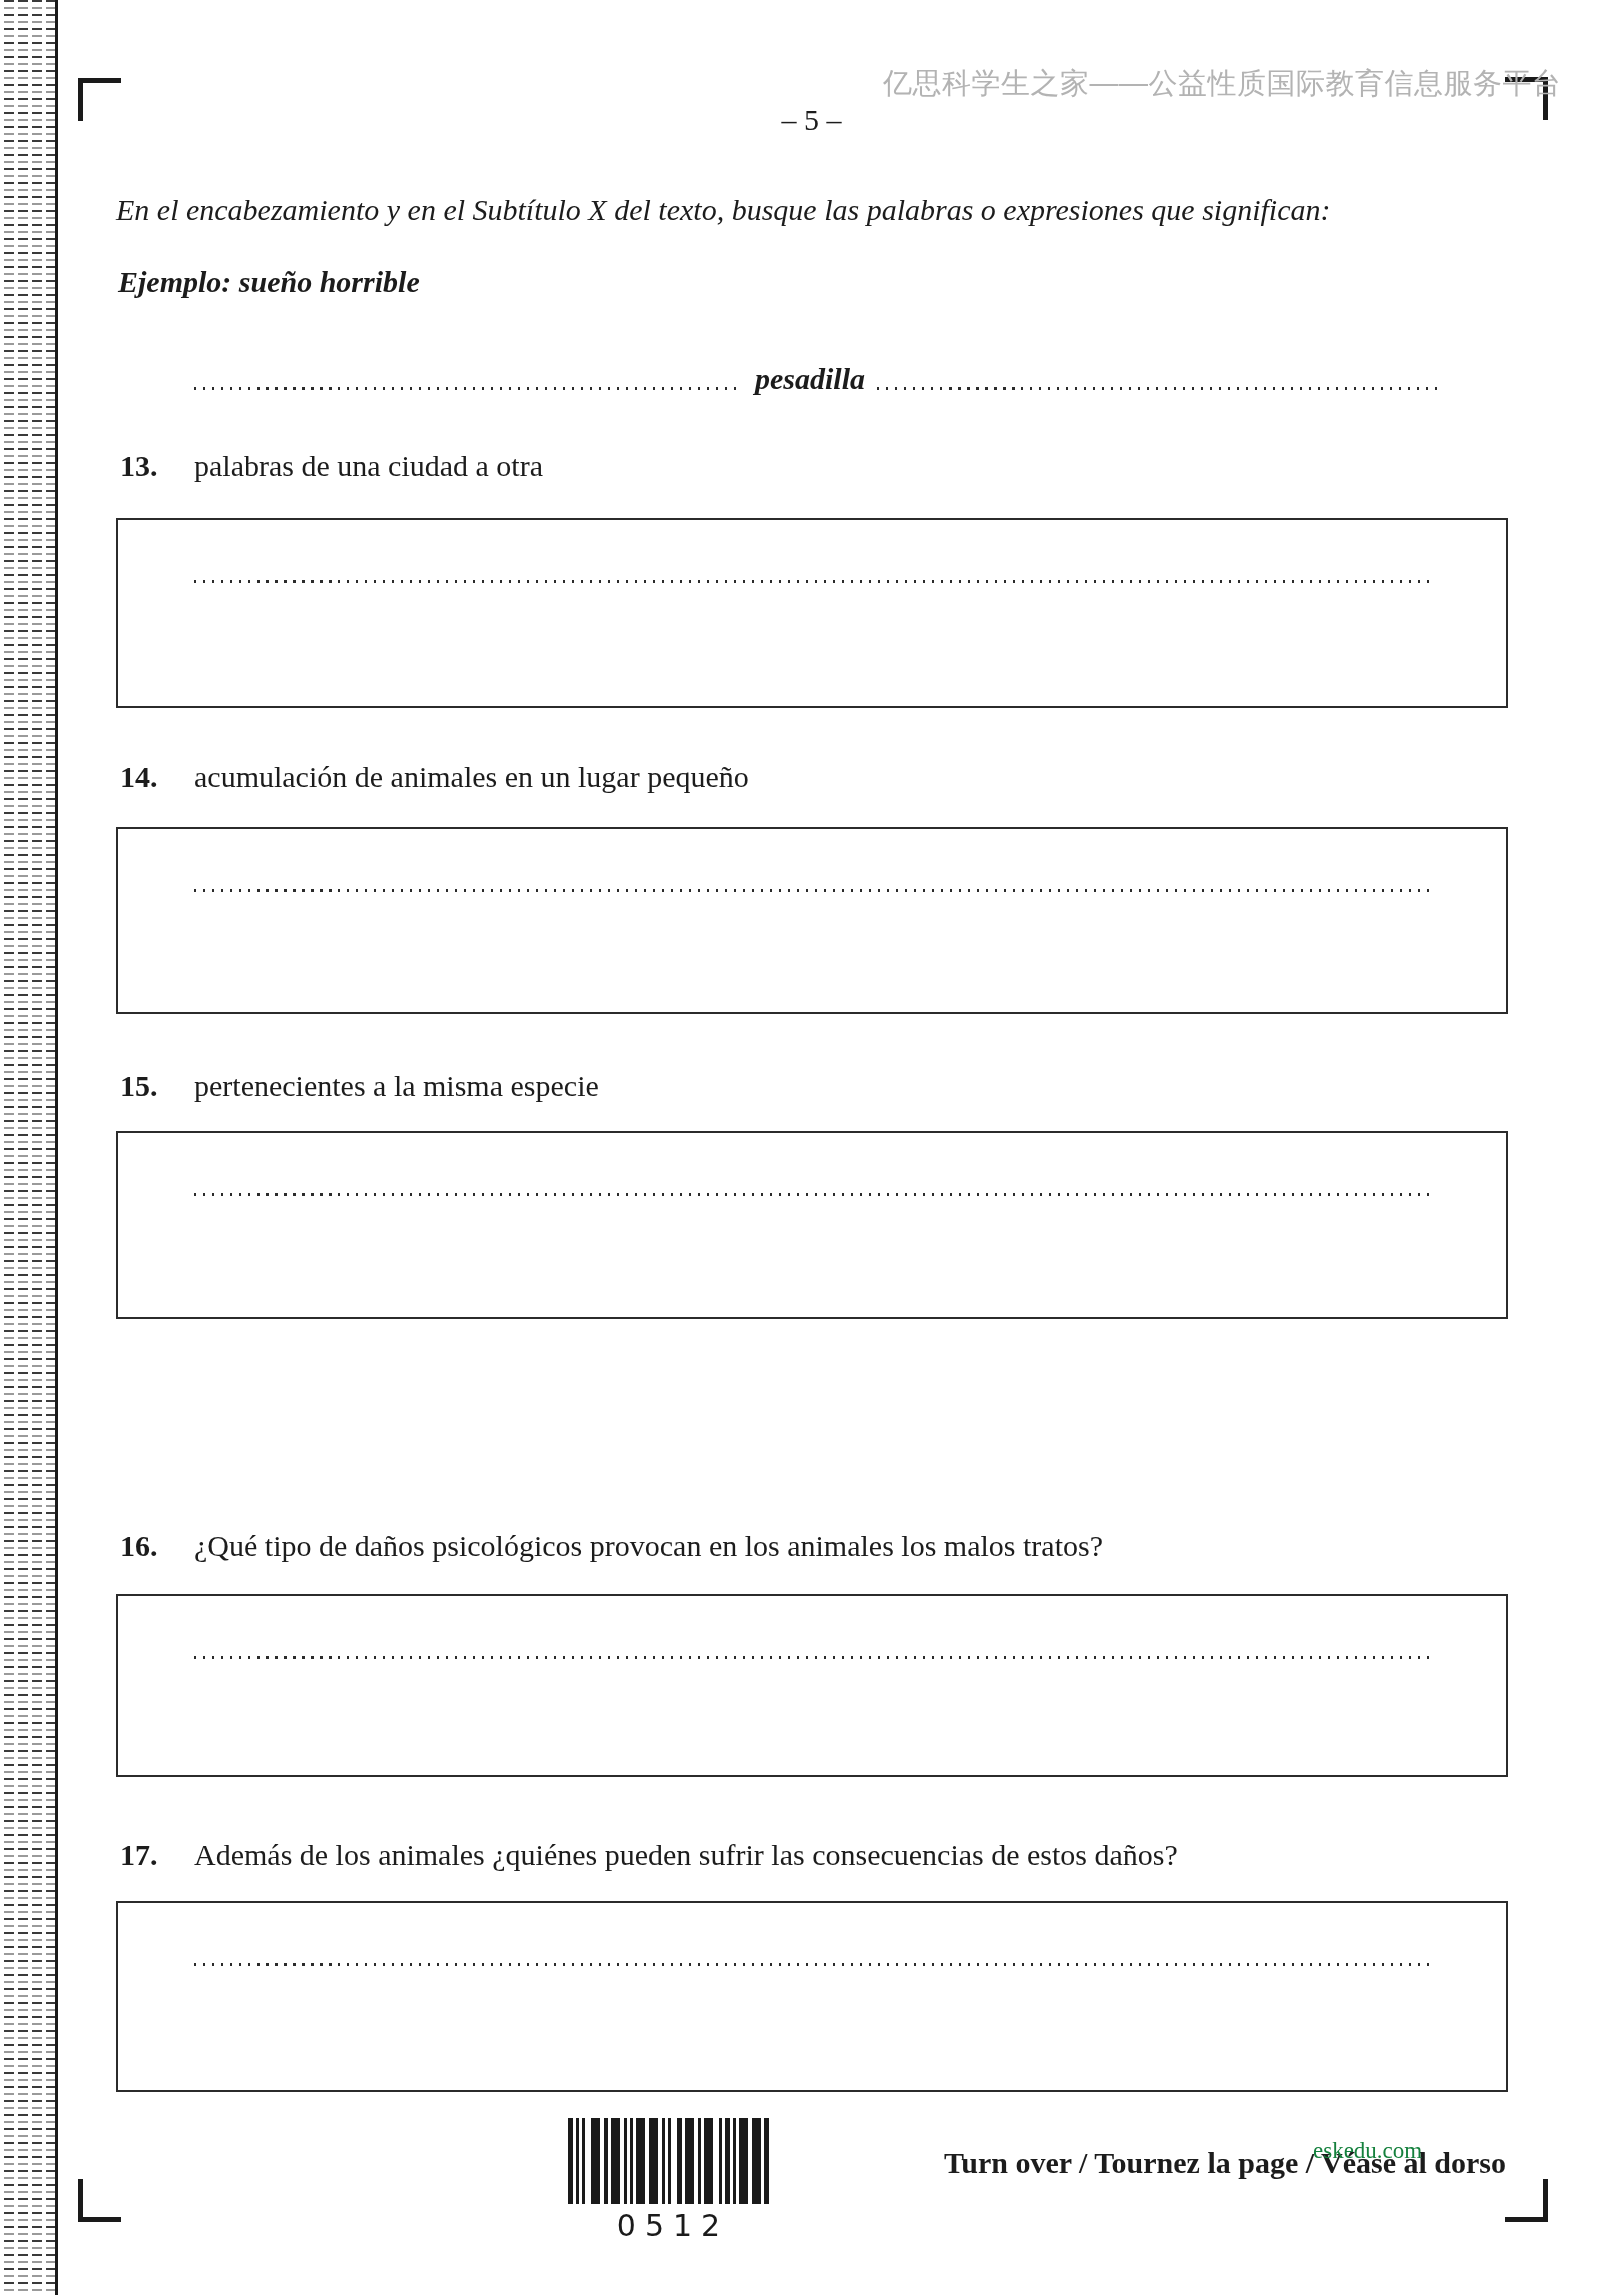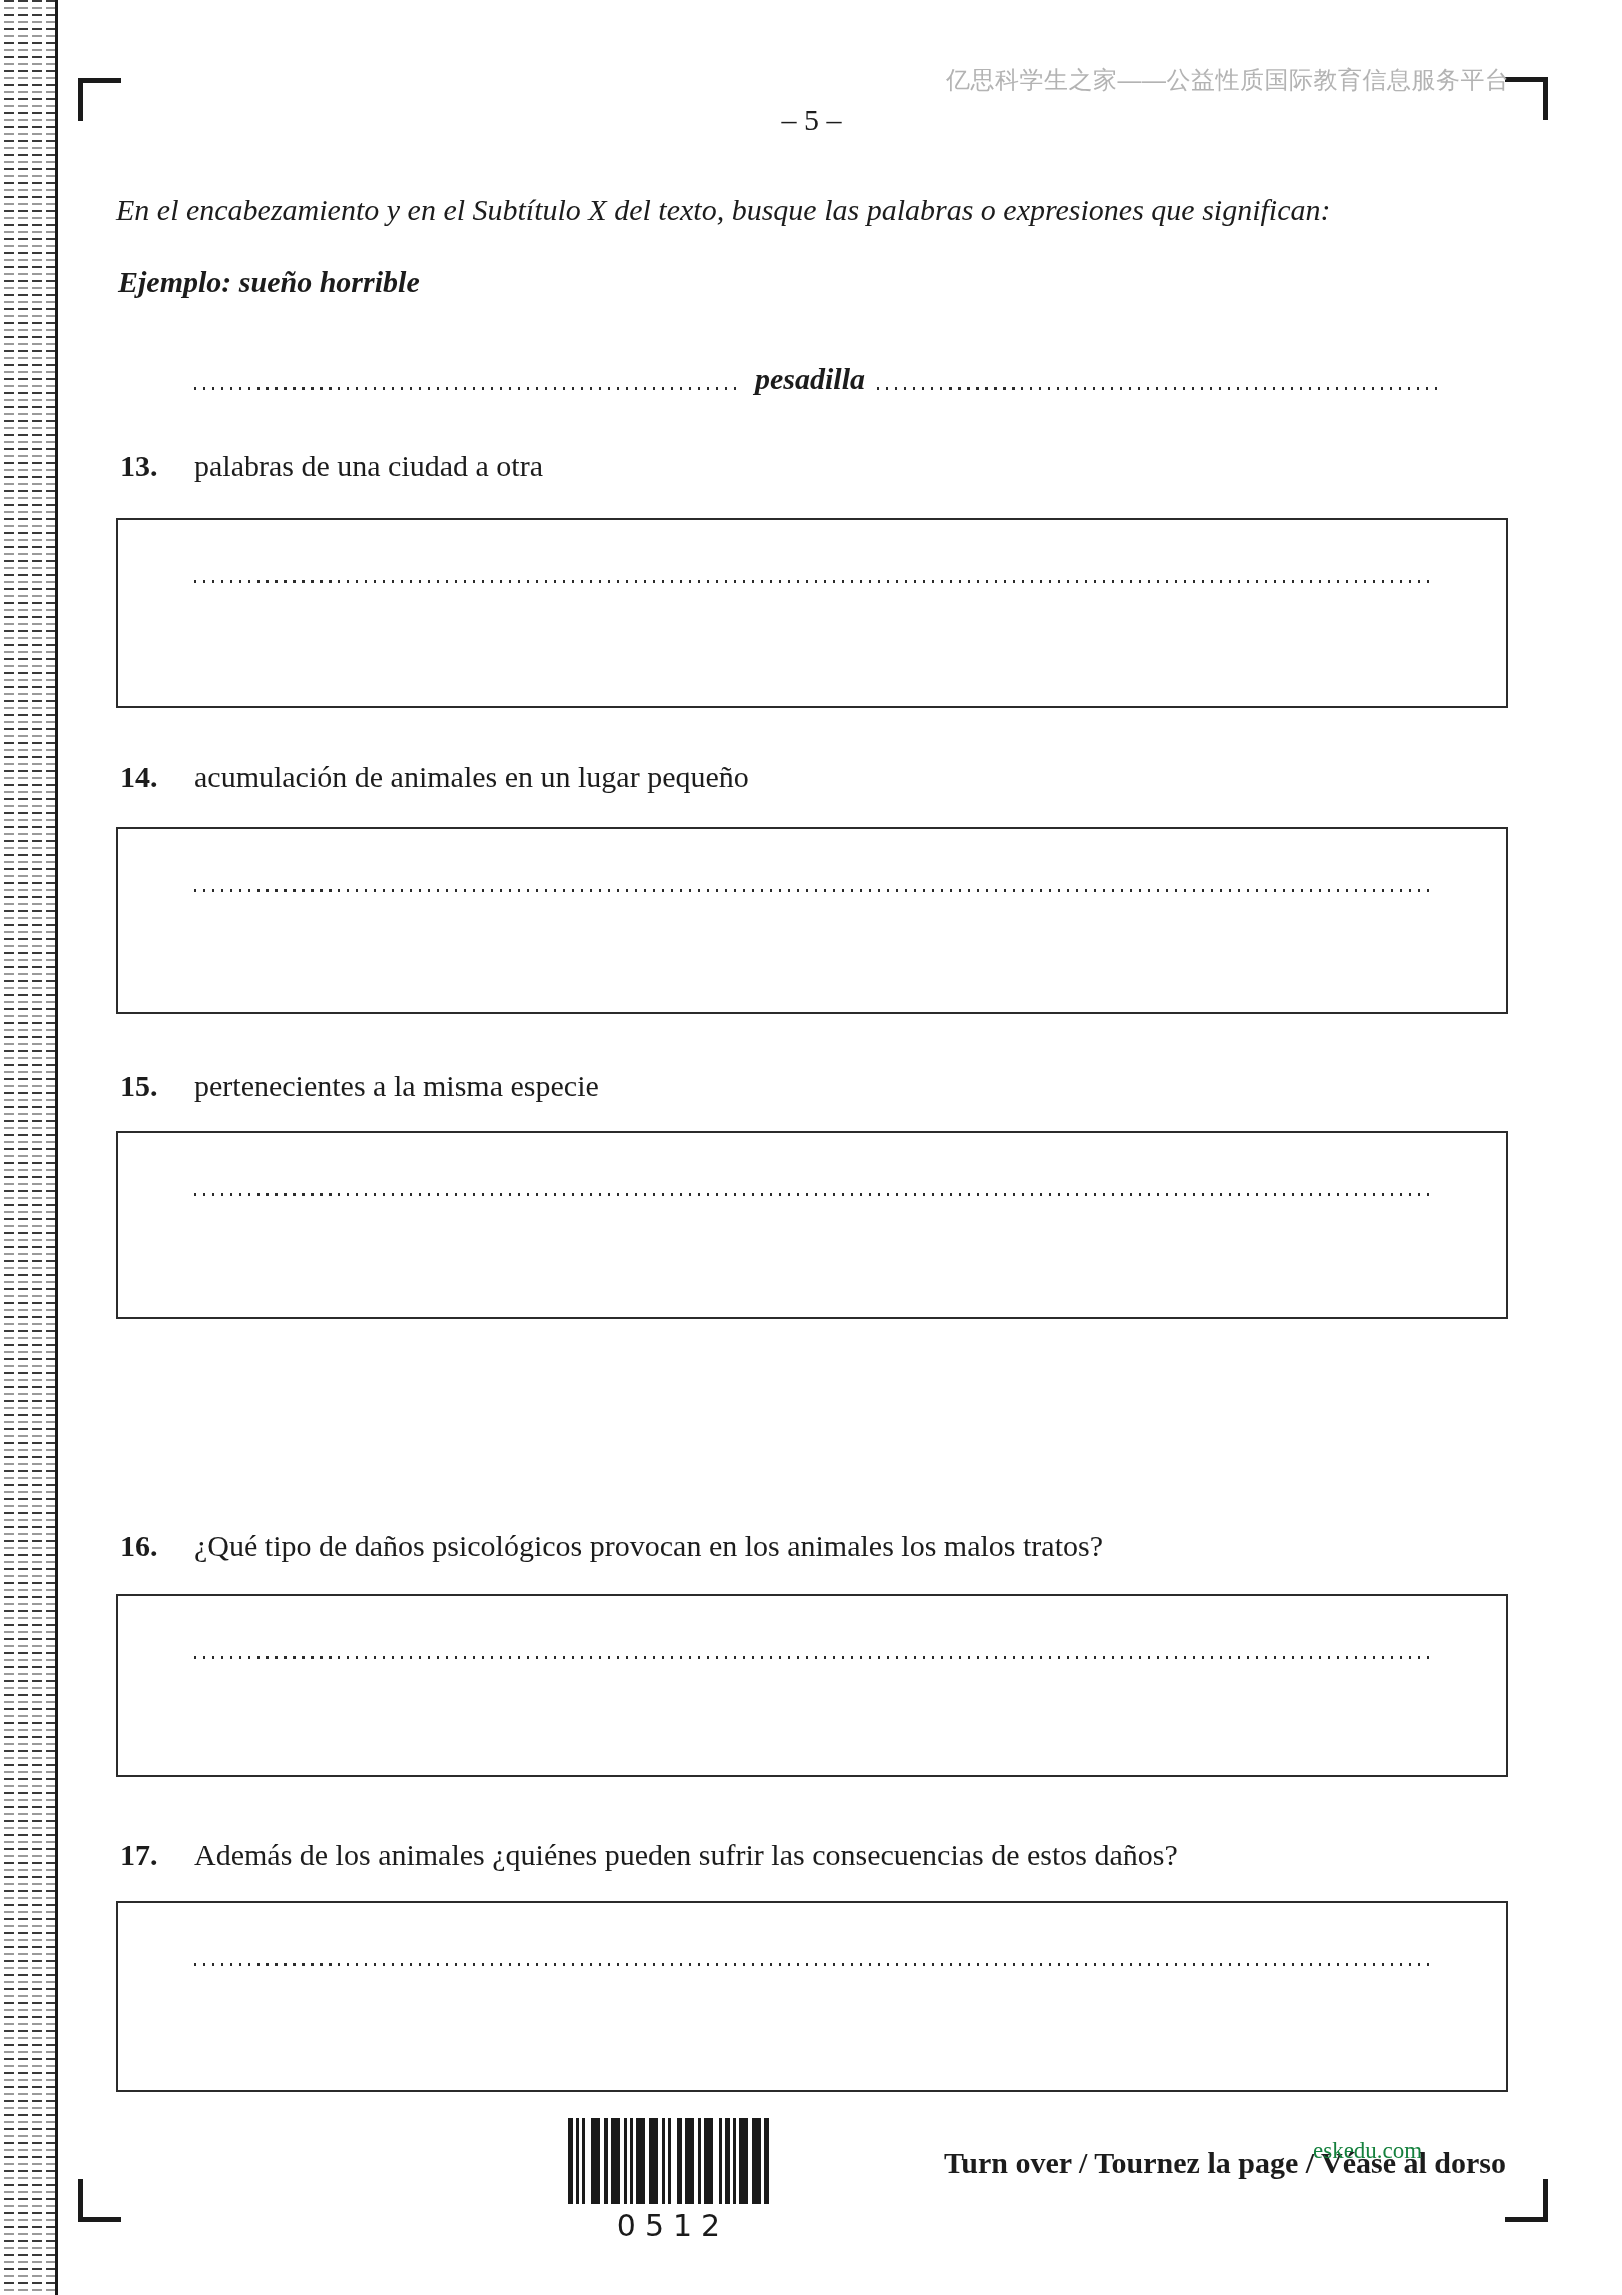--- a/index.html
+++ b/index.html
@@ -16,21 +16,21 @@
       repeating-linear-gradient(180deg,#3a3a3a 0 2px,rgba(0,0,0,0) 2px 7px,#9a9a9a 7px 9px,rgba(0,0,0,0) 9px 14px);
   }
   
   .mark{position:absolute;width:38px;height:38px;}
   .mark.tl{left:78px;top:78px;border-top:5px solid #1a1a1a;border-left:5px solid #1a1a1a;}
   .mark.tr{left:1505px;top:77px;border-top:5px solid #1a1a1a;border-right:5px solid #1a1a1a;}
   .mark.bl{left:78px;top:2179px;border-bottom:5px solid #1a1a1a;border-left:5px solid #1a1a1a;}
   .mark.br{left:1505px;top:2179px;border-bottom:5px solid #1a1a1a;border-right:5px solid #1a1a1a;}
 
   .cn-watermark{
-    position:absolute;left:946px;top:64px;font-size:24px;letter-spacing:0.5px;
+    position:absolute;left:883px;top:64px;font-size:29px;letter-spacing:0.5px;
     color:#b3b3b3;font-family:"Liberation Sans",sans-serif;white-space:nowrap;
   }
   .pagenum{position:absolute;left:697px;top:103px;width:229px;text-align:center;font-size:30px;}
   .exam-code{position:absolute;right:108px;top:100px;font-size:33px;white-space:nowrap;}
 
   .instr1{position:absolute;left:116px;top:193px;font-size:30px;font-style:italic;white-space:nowrap;}
   .ejemplo{position:absolute;left:118px;top:265px;font-size:30px;font-style:italic;font-weight:bold;}
 
   .leader{height:3px;background:repeating-linear-gradient(90deg,#2b2b2b 0 2.5px,rgba(0,0,0,0) 2.5px 9px);}
   .example-line{position:absolute;left:194px;top:364px;width:1244px;display:flex;align-items:flex-end;}

